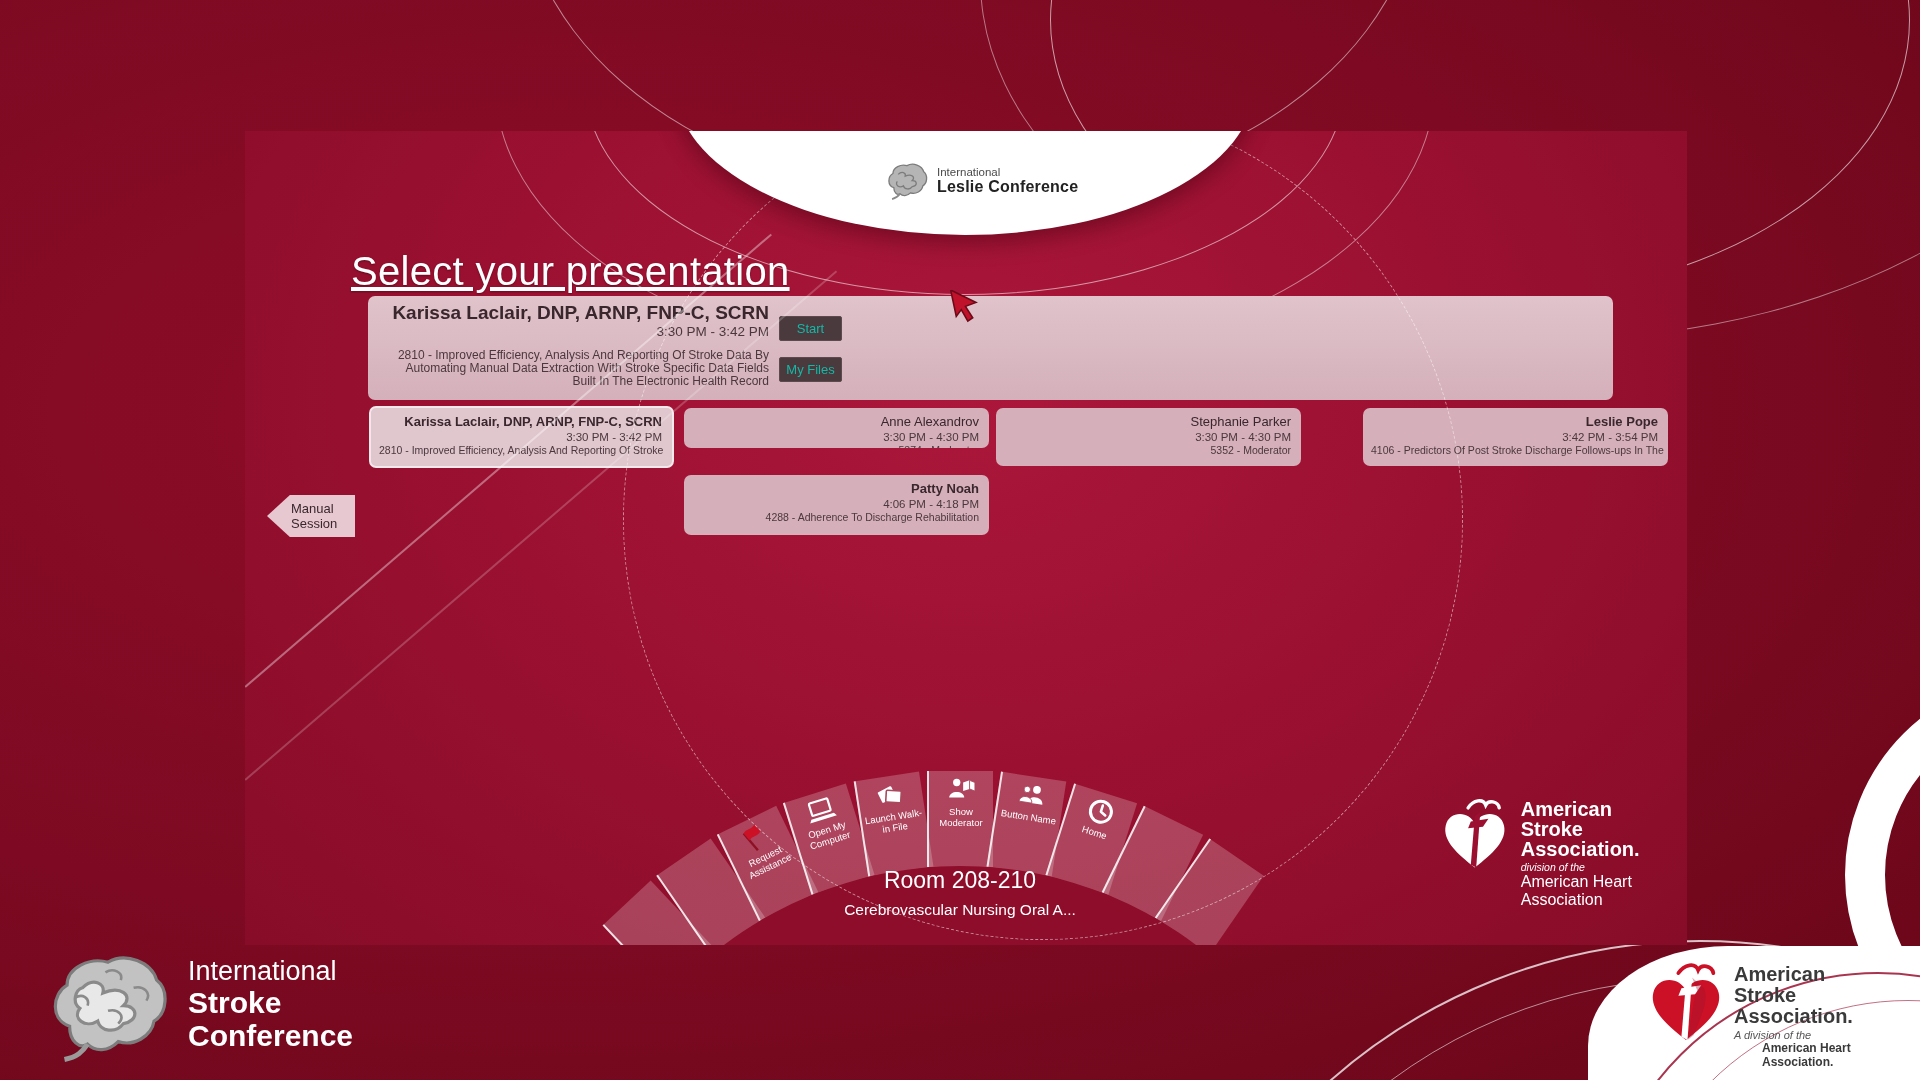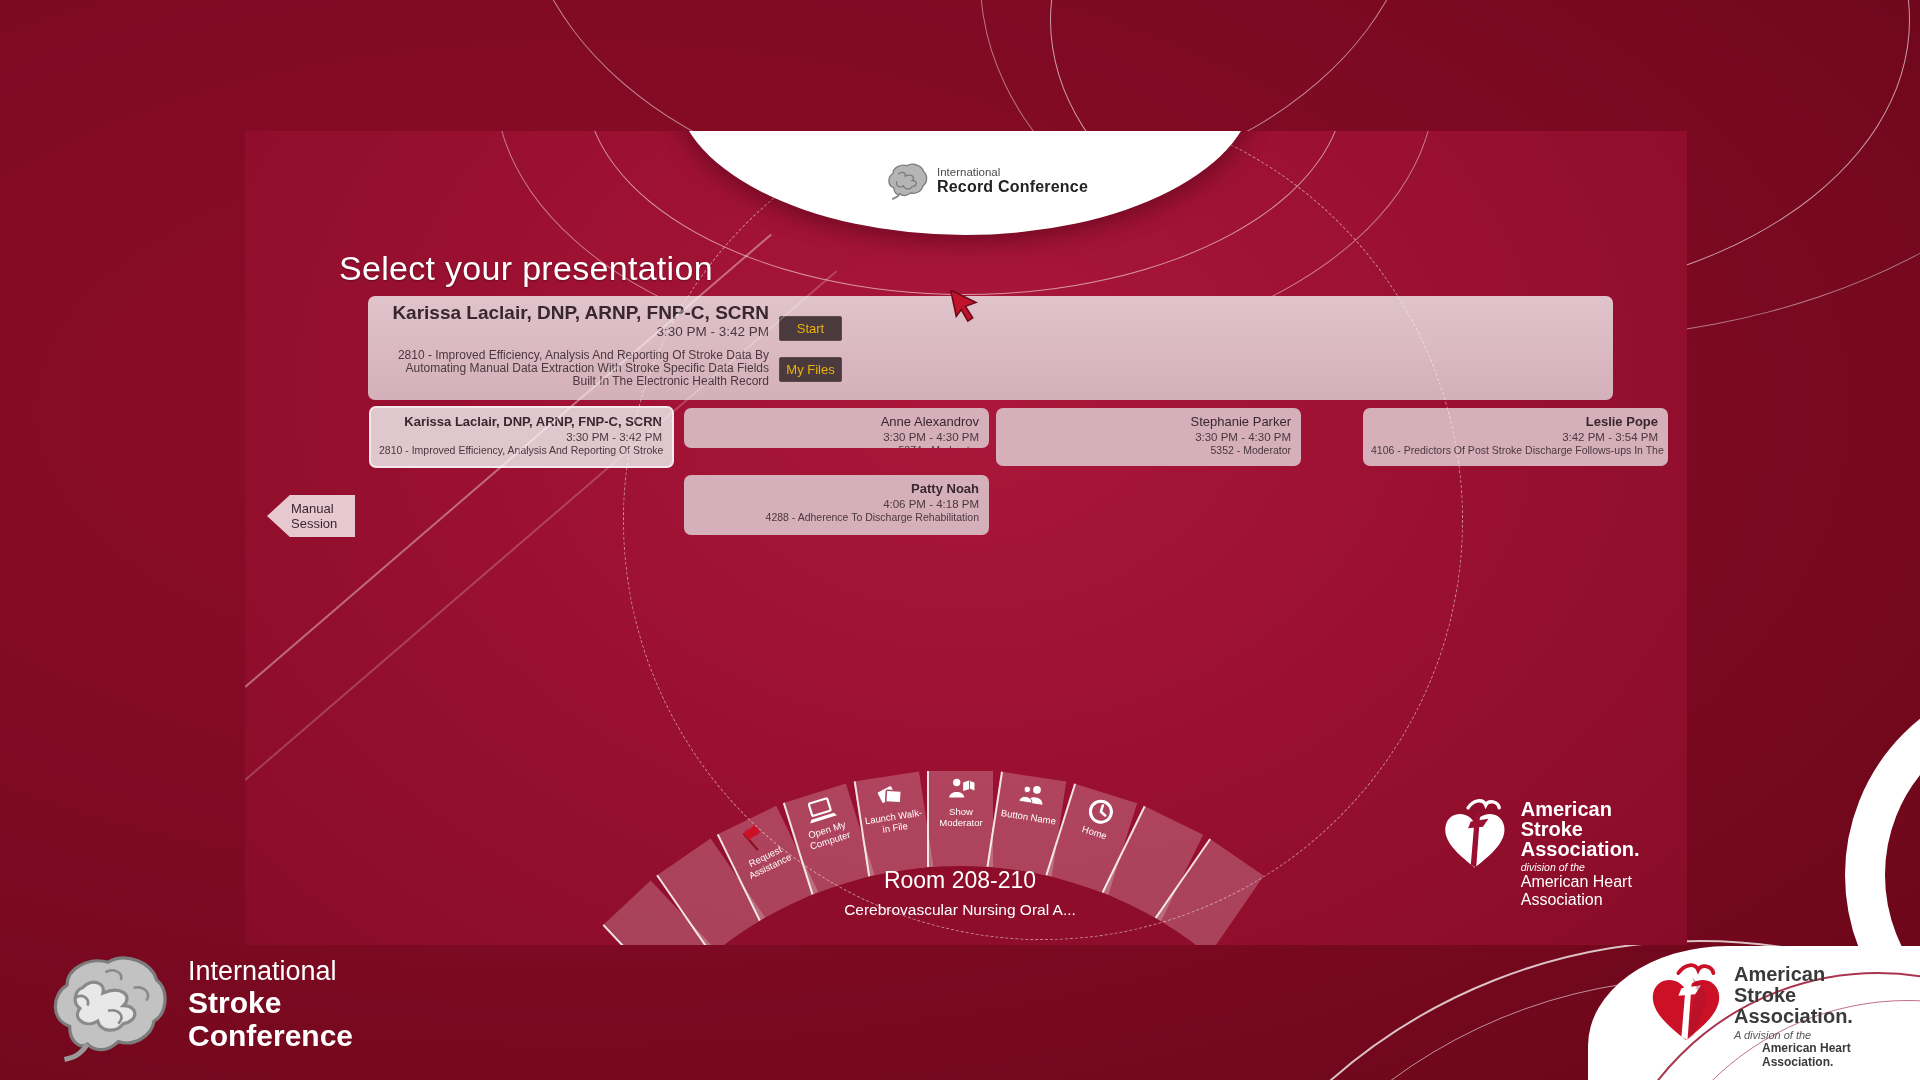--- a/index.html
+++ b/index.html
@@ -22,32 +22,32 @@
 
   
   #dome { position:absolute; left:430px; top:-196px; width:580px; height:300px;
     background:#fff; border-radius:50%; z-index:6;
     box-shadow:0 8px 22px rgba(60,0,15,0.45); }
   #dome-logo { position:absolute; left:640px; top:30px; z-index:7; display:flex; align-items:center; gap:8px; }
   #dome-logo .txt .l1 { font-size:11.5px; color:#4a4a4a; }
   #dome-logo .txt .l2 { font-size:16px; font-weight:bold; color:#222; letter-spacing:.2px; }
 
   
-  #title { position:absolute; left:94px; top:118px; font-size:34px; font-weight:400;
-    color:#fff; letter-spacing:.3px; z-index:4; text-shadow:0 1px 2px rgba(0,0,0,0.35); }
+  #title { position:absolute; left:106px; top:118px; font-size:40px; font-weight:400;
+    color:#fff; letter-spacing:.3px; z-index:4; text-shadow:0 1px 2px rgba(0,0,0,0.35);text-decoration:underline; }
 
   
   #main-card { position:absolute; left:123px; top:165px; width:1245px; height:104px;
     background:linear-gradient(#e0c3cb, #d4b0ba); border-radius:7px; z-index:2; }
   #main-card .info { position:absolute; left:20px; top:6px; width:381px; text-align:right; color:#3a272e; }
   #main-card .speaker { font-size:19px; font-weight:bold; line-height:22px; }
   #main-card .time { font-size:13.5px; line-height:16px; color:#4b383e; }
   #main-card .desc { font-size:12px; line-height:13px; color:#4b383e; margin-top:9px; }
   .dark-btn { position:absolute; left:411px; width:63px; height:25px;
-    background:#4a393d; color:#eab308; font-size:13px; font-family:inherit;
+    background:#4a393d; color:#14b8a6; font-size:13px; font-family:inherit;
     border:1px solid #5d4a4f; border-radius:2px; cursor:pointer; line-height:22px; text-align:center; }
 
   
   .pcard { position:absolute; width:305px; background:#d5afba; border-radius:7px;
     z-index:2; padding:6px 10px 0 8px; text-align:right; color:#3a272e; overflow:hidden; }
   .pcard.sel { background:#e0c6cd; border:2px solid #f3e8ec; }
   .pcard .speaker { font-size:13px; line-height:16px; }
   .pcard.boldname .speaker { font-weight:bold; }
   .pcard .time { font-size:11.5px; line-height:14px; color:#4b383e; }
   .pcard .desc { font-size:10.5px; line-height:13px; color:#4b383e; white-space:nowrap; }
@@ -122,21 +122,21 @@
 
   <div id="dome"></div>
   <div id="dome-logo">
     <svg width="44" height="40" viewBox="0 0 100 90">
       <path d="M20 60 C5 55 6 35 18 28 C18 14 36 6 50 10 C64 2 84 10 88 24 C98 32 96 50 86 56 C84 68 70 76 58 72 C50 80 40 80 34 74 C28 78 20 72 20 60 Z" fill="#b5b5b5" stroke="#7c7c7c" stroke-width="3"></path>
       <path d="M30 30 C38 22 48 26 46 34 C60 28 70 36 62 44 C74 44 74 56 62 58 C56 66 44 64 42 56 C32 62 22 54 28 46" fill="none" stroke="#7c7c7c" stroke-width="3"></path>
       <path d="M34 74 C30 80 24 84 16 86" fill="none" stroke="#8a8a8a" stroke-width="4"></path>
     </svg>
     <div class="txt">
       <div class="l1">International</div>
-      <div class="l2">Record Conference</div>
+      <div class="l2">Leslie Conference</div>
     </div>
   </div>
 
   <div id="title">Select your presentation</div>
 
   <div id="main-card">
     <div class="info">
       <div class="speaker">Karissa Laclair, DNP, ARNP, FNP-C, SCRN</div>
       <div class="time">3:30 PM - 3:42 PM</div>
       <div class="desc">2810 - Improved Efficiency, Analysis And Reporting Of Stroke Data By Automating Manual Data Extraction With Stroke Specific Data Fields Built In The Electronic Health Record</div>

